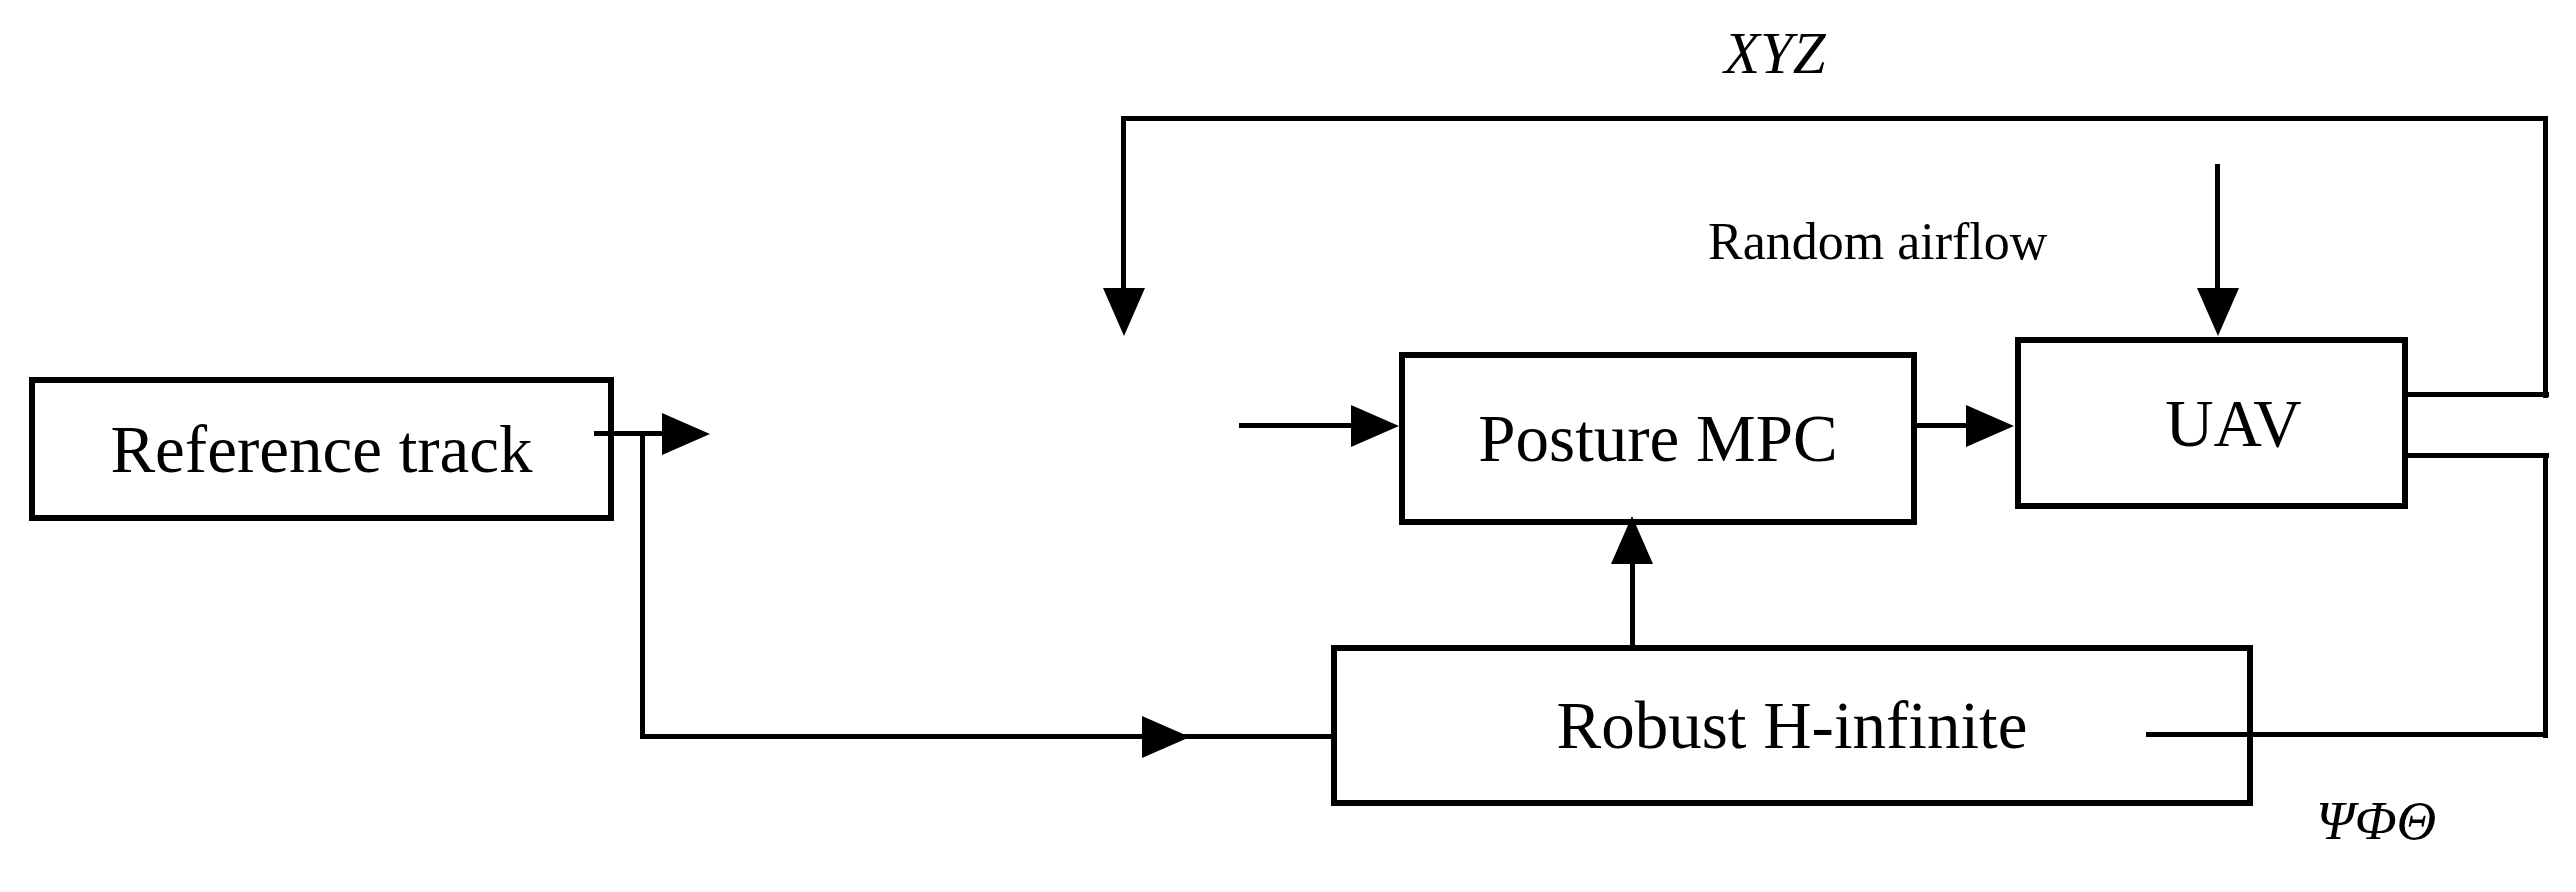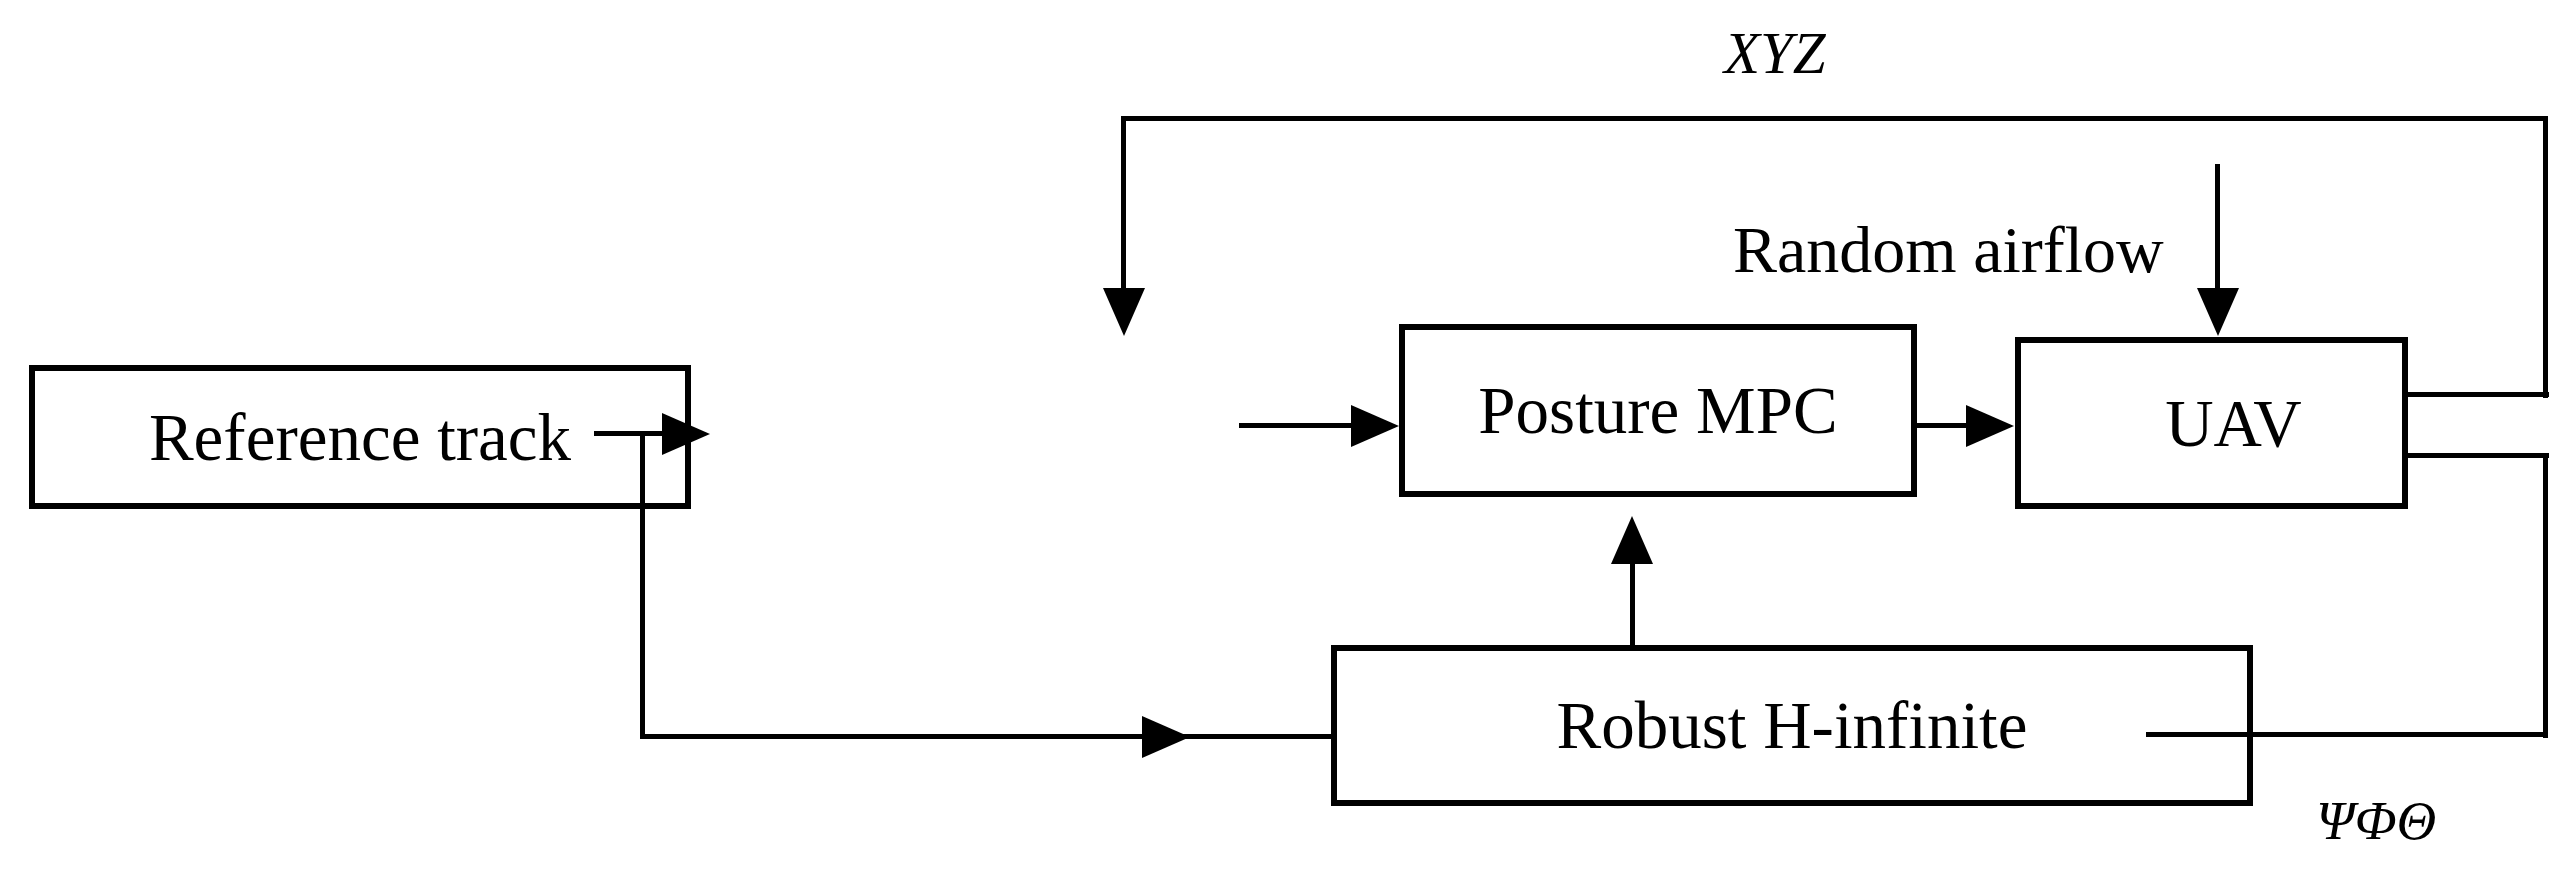--- a/index.html
+++ b/index.html
@@ -60,40 +60,40 @@
     border-left: 21px solid transparent;
     border-right: 21px solid transparent;
     border-bottom: 48px solid #000000;
   }
 </style>
 </head>
 <body>
 
 <div id="canvas">
 
-  <div class="box" style="left:29px; top:365px; width:662px; height:144px;">
+  <div class="box" style="left:29px; top:377px; width:585px; height:144px;">
     <span class="lbl">Reference track</span>
   </div>
 
 
-  <div class="box" style="left:1399px; top:324px; width:518px; height:173px;">
+  <div class="box" style="left:1399px; top:352px; width:518px; height:173px;">
     <span class="lbl">Posture MPC</span>
   </div>
 
   <div class="box" style="left:2015px; top:337px; width:393px; height:172px;padding-left:44px;">
     <span class="lbl">UAV</span>
   </div>
 
   <div class="box" style="left:1331px; top:645px; width:922px; height:161px;">
     <span class="lbl">Robust H-infinite</span>
   </div>
 
   <div class="annot italic" style="left:1724px; top:19px; font-size:59px;">XYZ</div>
 
-  <div class="annot" style="left:1708px; top:212px; font-size:66px;margin-left:25px;">Random airflow</div>
+  <div class="annot" style="left:1708px; top:212px; font-size:52px;">Random airflow</div>
 
 
   <div class="annot italic" style="left:2316px; top:789px; font-size:55px;">ΨΦΘ</div>
 
   <div class="line" style="left:594px; top:431px; width:79px; height:5.2px;"></div>
   <div class="arr right" style="left:662px; top:413px;"></div>
 
   <div class="line" style="left:640px; top:431px; width:5.2px; height:308px;"></div>
   <div class="line" style="left:640px; top:734px; width:691px; height:5.2px;"></div>
   <div class="arr right" style="left:1142px; top:716px;"></div>

